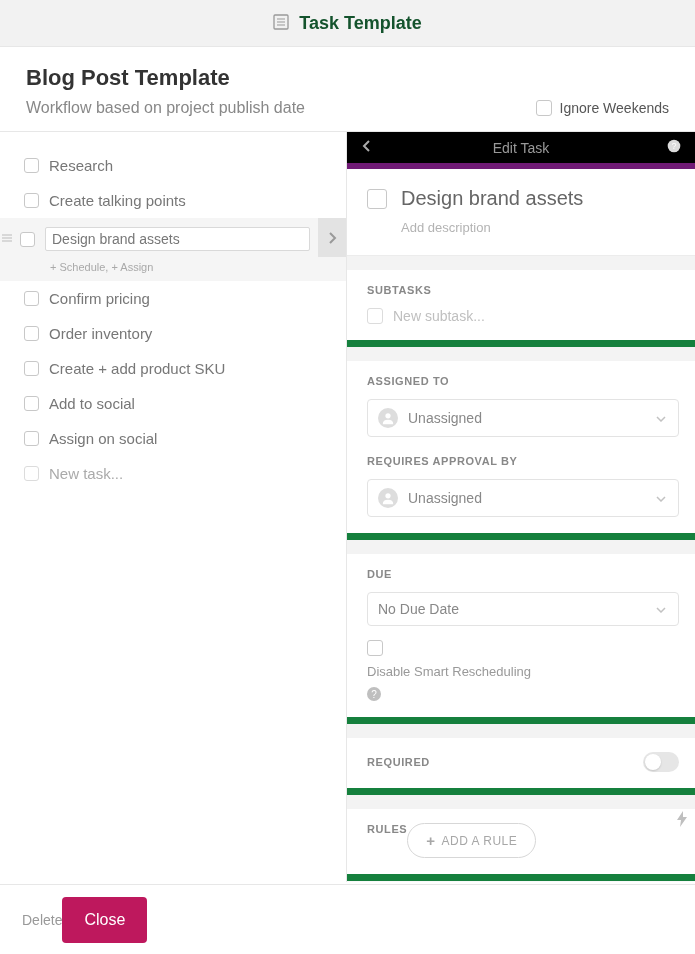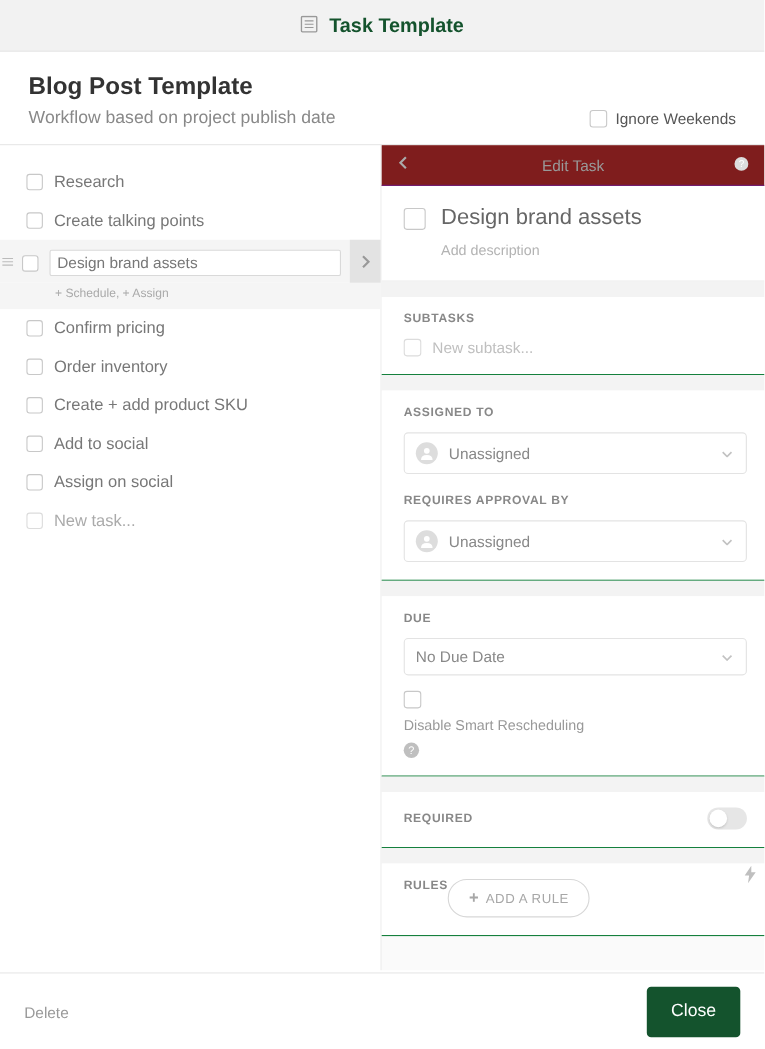--- a/index.html
+++ b/index.html
@@ -80,35 +80,35 @@
 }
 .task-sub {
   font-size: 11px;
   color: #a9a9a9;
   padding: 4px 0 8px 50px;
   background: #f5f5f5;
 }
 .right-pane { flex: 1; background: #fafafa; display: flex; flex-direction: column; }
 .edit-header {
   height: 37px;
-  background: #7f1d1d;
-  border-bottom: 1px solid #701a75;
+  background: #000000;
+  border-bottom: 6px solid #701a75;
   display: flex; align-items: center; justify-content: center;
   position: relative;
   color: #999;
   font-size: 14px;
 }
 .edit-header .back { position: absolute; left: 14px; color: #aaa; font-size: 16px; cursor: pointer; }
 .edit-header .help { position: absolute; right: 14px; color: #ccc; font-size: 14px; }
 .task-detail { background: #fff; padding: 18px 20px 20px 20px; border-bottom: 1px solid #ececec; }
 .task-title-row { display: flex; align-items: center; gap: 14px; }
 .task-title-row .cbx { width: 20px; height: 20px; }
 .task-title-row .tname { font-size: 20px; color: #666; }
 .task-desc { color: #b3b3b3; font-size: 13px; padding-left: 34px; padding-top: 10px; }
-.section { background: #fff; padding: 14px 16px 16px 20px; border-bottom: 1px solid #15803d; }
+.section { background: #fff; padding: 14px 16px 16px 20px; border-bottom: 7px solid #15803d; }
 .section .sec-title {
   font-size: 11px; font-weight: 700; letter-spacing: 0.6px; color: #888;
   text-transform: uppercase;
   margin-bottom: 12px;
 }
 .new-subtask { display: flex; align-items: flex-start; gap: 10px; color: #bfbfbf; font-size: 14px; }
 .new-subtask .cbx { border-color: #dcdcdc; }
 .dropdown {
   border: 1px solid #e3e3e3; border-radius: 4px; padding: 8px 10px; display: flex; align-items: center; gap: 10px;
   position: relative; color: #888; background: #fff;
@@ -136,26 +136,26 @@
 .rules-sec { position: relative; display: flex; flex-direction: row; align-items: flex-start; }
 .rules-sec .sec-title { align-self: flex-start; }
 .rules-sec .bolt { position: absolute; right: 6px; top: 2px; color: #bfbfbf; font-size: 16px; }
 .add-rule-btn {
   border: 1px solid #d7d7d7; border-radius: 18px; padding: 8px 18px;
   display: inline-flex; align-items: center; gap: 6px; color: #a7a7a7; font-size: 12px; letter-spacing: 0.5px;
 }
 .footer {
   position: absolute; left: 0; right: 0; bottom: 0;
   height: 70px; border-top: 1px solid #e7e7e7;
-  display: flex; align-items: center; justify-content: space-between; padding: 0 22px;
+  display: flex; align-items: center; justify-content: flex-start; padding: 0 22px;
   background: #fff;
 }
 .footer .delete { color: #999; font-size: 14px; cursor: pointer; }
 .close-btn {
-  background: #14532d; color: #fff; border: none; padding: 14px 22px; border-radius: 4px;
+  background: #be185d; color: #fff; border: none; padding: 14px 22px; border-radius: 4px;
   font-size: 16px; cursor: pointer;
 }
 </style>
 </head>
 <body>
 
 <div class="modal-header">
   <span class="icon">
     <svg width="16" height="16" viewBox="0 0 16 16">
         <rect x="1" y="1" width="14" height="14" rx="1" fill="none" stroke="#999" stroke-width="1.3"></rect>

